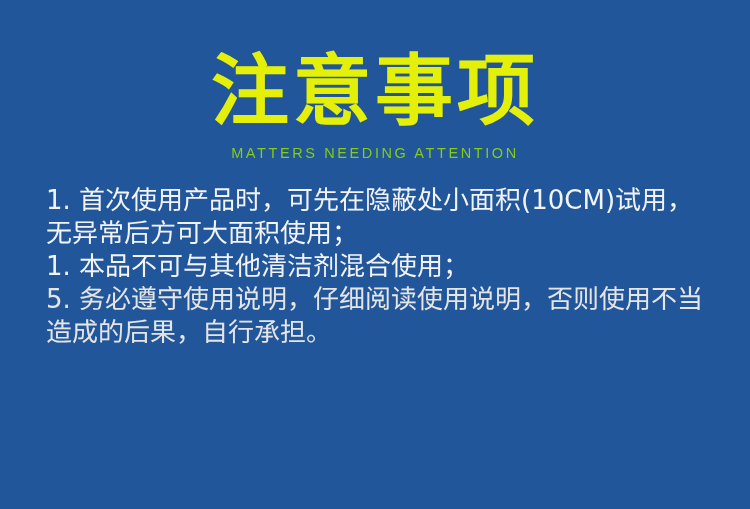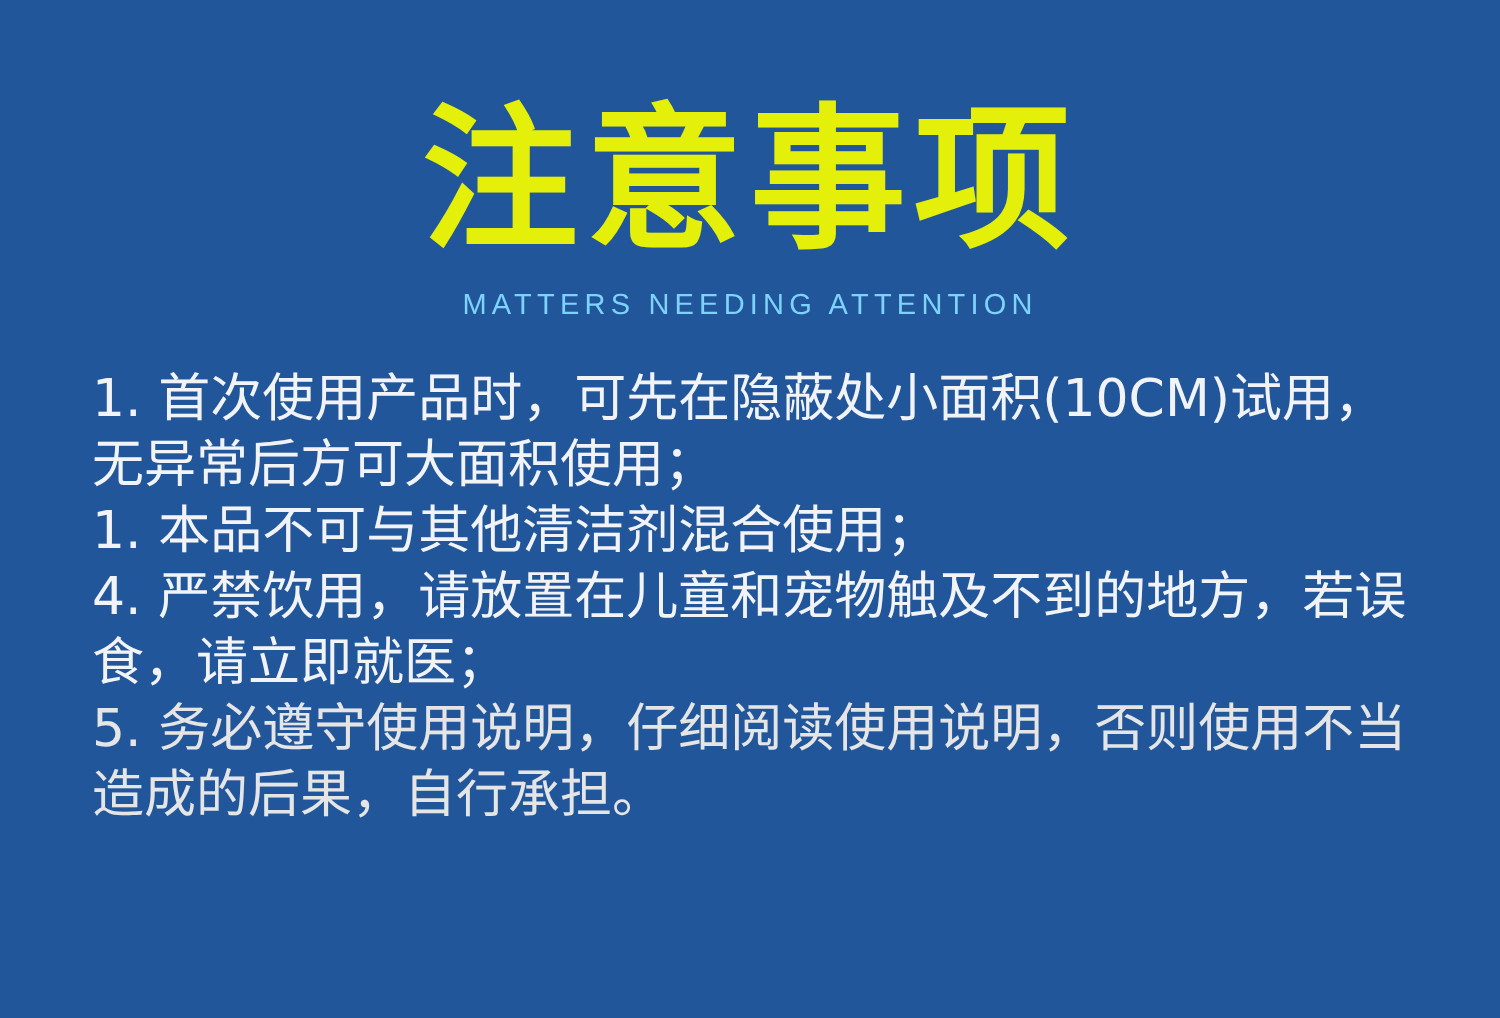--- a/index.html
+++ b/index.html
@@ -71,23 +71,22 @@
     word-break: break-all;
   }
 </style>
 </head>
 <body>
 
 <div class="poster" style="background: rgb(33, 86, 155);">
 
   <div class="heading-block">
     <h1 class="main-title" style="color: rgb(228, 240, 9);">注意事项</h1>
-    <p class="sub-title" style="color: #7dd3fc;">MATTERS NEEDING ATTENTION</p>
+    <p class="sub-title" style="color: #84cc16;">MATTERS NEEDING ATTENTION</p>
   </div>
 
   <div class="notes">
     <p class="note-item" style="color: rgb(242, 243, 246); margin: 0px;">1. 首次使用产品时，可先在隐蔽处小面积(10CM)试用，无异常后方可大面积使用；</p>
     <p class="note-item" style="color: rgb(242, 243, 246); margin: 0px;">1. 本品不可与其他清洁剂混合使用；</p>
-    <p class="note-item" style="color: rgb(242, 243, 246); margin: 0px;">4. 严禁饮用，请放置在儿童和宠物触及不到的地方，若误食，请立即就医；</p>
     <p class="note-item" style="color: #e5e5e5; margin: 0px;">5. 务必遵守使用说明，仔细阅读使用说明，否则使用不当造成的后果，自行承担。</p>
   </div>
 
 </div>
 
 </body></html>

